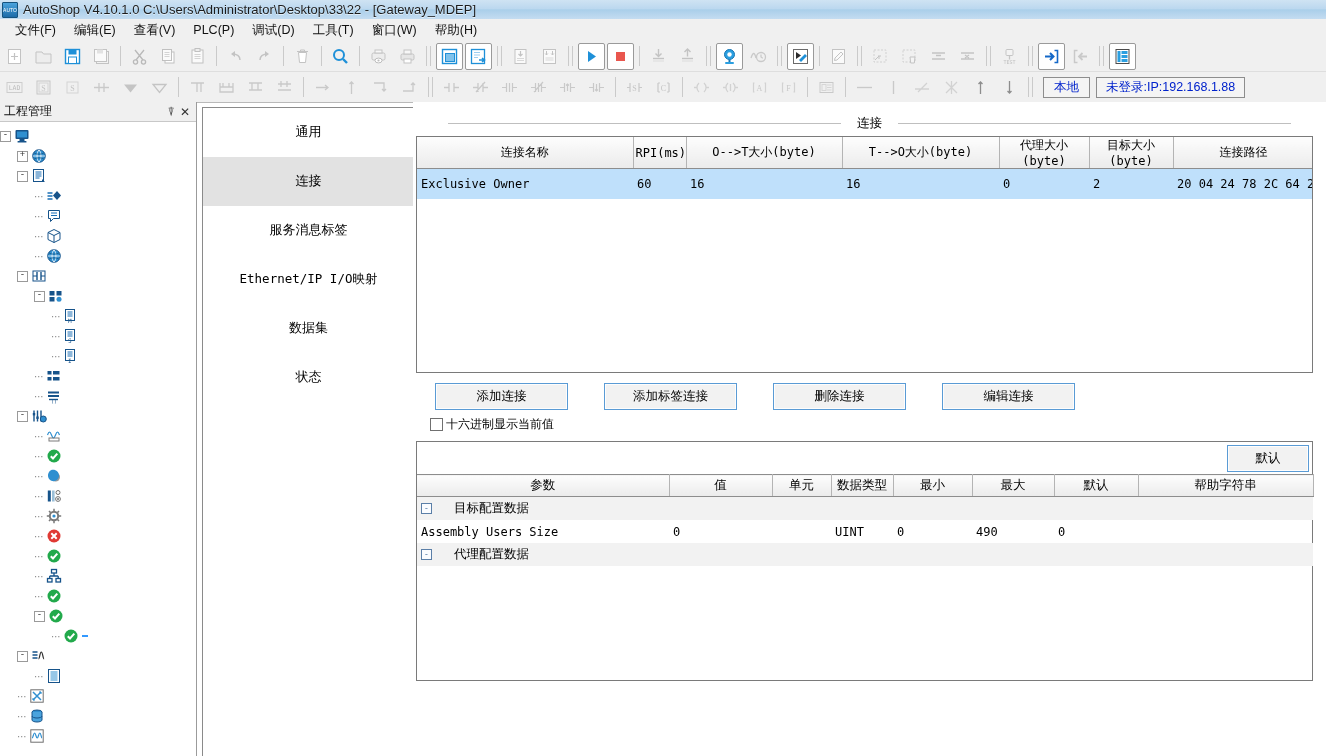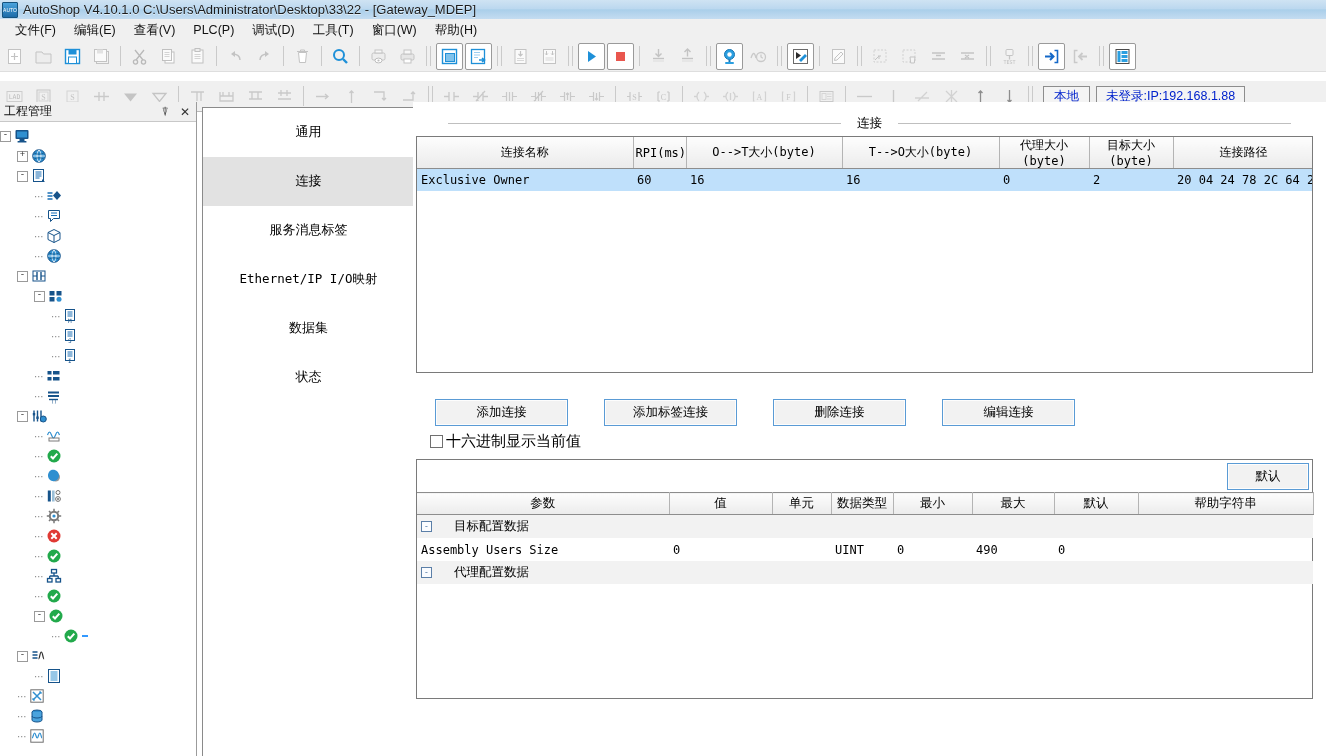--- a/index.html
+++ b/index.html
@@ -40,21 +40,21 @@
     padding:3px 9px;font-size:12.5px;color:#111;white-space:nowrap;cursor:default;
   }
 
   
   .toolbar{
     position:absolute;left:0;width:1326px;height:30px;
     background:#f0f0f0;display:flex;align-items:center;
     border-bottom:1px solid #dedede;
   }
   .toolbar.tb1{top:41px;}
-  .toolbar.tb2{top:81px;height:30px;border-bottom:1px solid #b9b9b9;}
+  .toolbar.tb2{top:72px;height:30px;border-bottom:1px solid #b9b9b9;}
   .tbtn{
     width:25px;height:25px;margin:0 1px;
     display:flex;align-items:center;justify-content:center;
     border:1px solid transparent;border-radius:2px;
   }
   .tbtn.active{border:1px solid #9a9a9a;background:#fff;}
   .tsep{width:1px;height:20px;background:#cacaca;margin:0 4px;}
   .tsep.dbl{width:3px;background:none;border-left:1px solid #cacaca;border-right:1px solid #cacaca;}
   svg{display:block;}
 
@@ -66,21 +66,21 @@
   }
   .pill.ip{padding:0 9px;}
 
   
   .leftpanel{
     position:absolute;left:0;top:102px;width:196px;height:654px;
     background:#fff;border-right:1px solid #9b9b9b;
   }
   .lp-head{
     height:19px;background:#f0f0f0;border-bottom:1px solid #c8c8c8;
-    display:flex;align-items:center;padding:0 4px;gap:6px;
+    display:flex;align-items:center;padding:0 4px;
   }
   .lp-head .t{font-size:12px;color:#111;flex:1;}
   .lp-head .ic{width:14px;height:14px;display:flex;align-items:center;justify-content:center;font-size:12px;color:#333;}
   .tree{
     position:absolute;left:0;top:20px;width:188px;height:634px;
     overflow:hidden;padding-top:4px;
   }
   .node{display:flex;align-items:center;height:20px;white-space:nowrap;font-size:12.5px;color:#111;}
   .node .exp{
     width:9px;height:9px;border:1px solid #9a9a9a;background:#fff;
@@ -122,36 +122,36 @@
   }
   table.grid{border-collapse:collapse;width:100%;table-layout:fixed;}
   table.grid th{
     background:linear-gradient(180deg,#fdfdfd,#ebebeb);
     border-right:1px solid #b4b4b4;border-bottom:1px solid #8d8d8d;
     font-weight:normal;font-size:12px;height:19px;color:#000;
     font-family:"DejaVu Sans Mono","Liberation Mono",monospace;
     padding:0 2px;
   }
   table.grid td{
-    font-size:12px;height:22px;padding:0 4px;color:#000;
+    font-size:12px;height:14px;padding:8px 4px;color:#000;
     font-family:"DejaVu Sans Mono","Liberation Mono",monospace;
     white-space:nowrap;overflow:hidden;
   }
   tr.selrow td{background:#bfe0fb;}
 
   
   .btnrow{display:flex;gap:36px;padding:10px 0 0 22px;}
   .btn{
     width:131px;height:25px;border:1px solid #5a9bd5;background:#f2f2f2;
     display:flex;align-items:center;justify-content:center;font-size:12.5px;color:#000;
     box-shadow:inset 0 0 0 1px #fdfdfd;
   }
   .btn.small{width:80px;}
 
-  .chkline{display:flex;align-items:center;padding:6px 0 0 17px;font-size:15px;}
+  .chkline{display:flex;align-items:center;padding:6px 0 0 17px;font-size:12px;}
   .chkbox{
     width:11px;height:11px;border:1px solid #707070;background:#fff;margin-right:3px;flex:none;
   }
 
   .cfgbox{border:1px solid #7a7a7a;background:#fff;}
   .cfgtop{height:32px;display:flex;align-items:center;justify-content:flex-end;padding-right:3px;background:#fff;}
 
   table.cfg{border-collapse:collapse;width:100%;table-layout:fixed;}
   table.cfg th{
     background:linear-gradient(180deg,#fdfdfd,#ebebeb);
@@ -1022,21 +1022,21 @@
     </div>
 
   <div class="right">
 
     <div class="grouphdr" style="margin-top:8px;">
       <div class="line l"></div>
       <div class="gt">连接</div>
       <div class="line r"></div>
     </div>
 
-    <div class="gridbox" style="margin:0 13px 16px 3px;height:235px;">
+    <div class="gridbox" style="margin:0 13px 0 3px;height:235px;">
       <table class="grid">
         <colgroup>
           <col style="width:216px">
             <col style="width:53px">
             <col style="width:156px">
           <col style="width:157px">
             <col style="width:90px">
             <col style="width:84px">
             <col style="width:141px">
         </colgroup>

